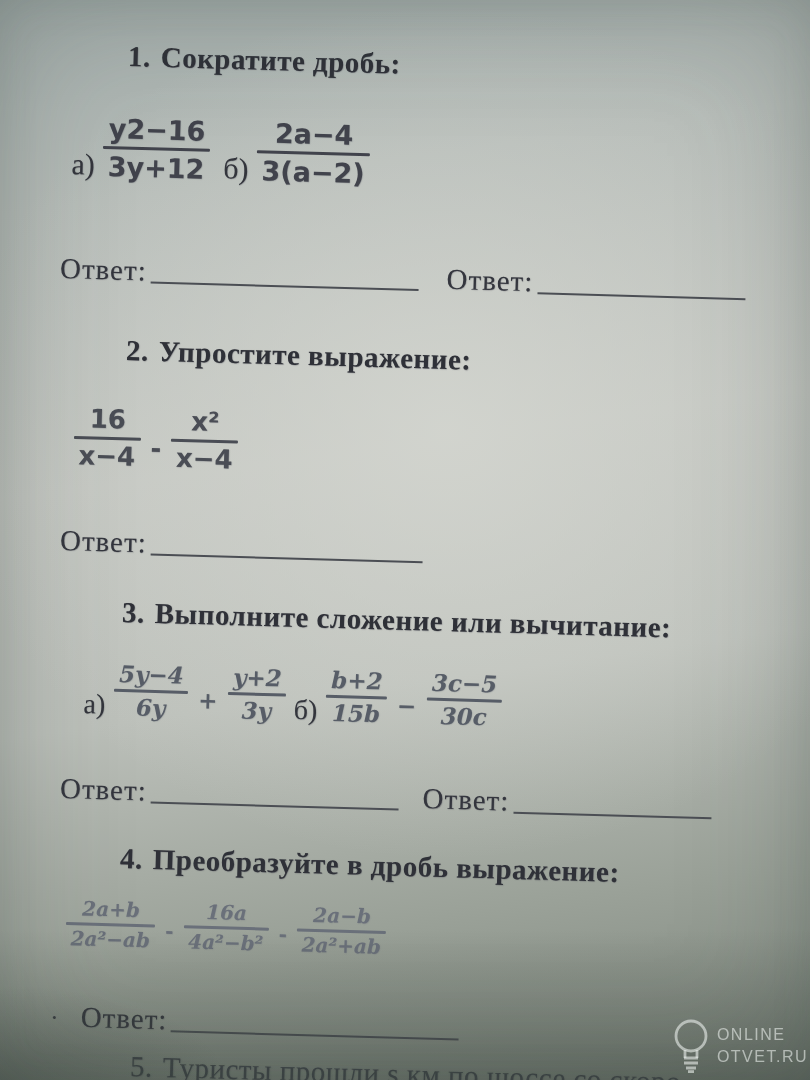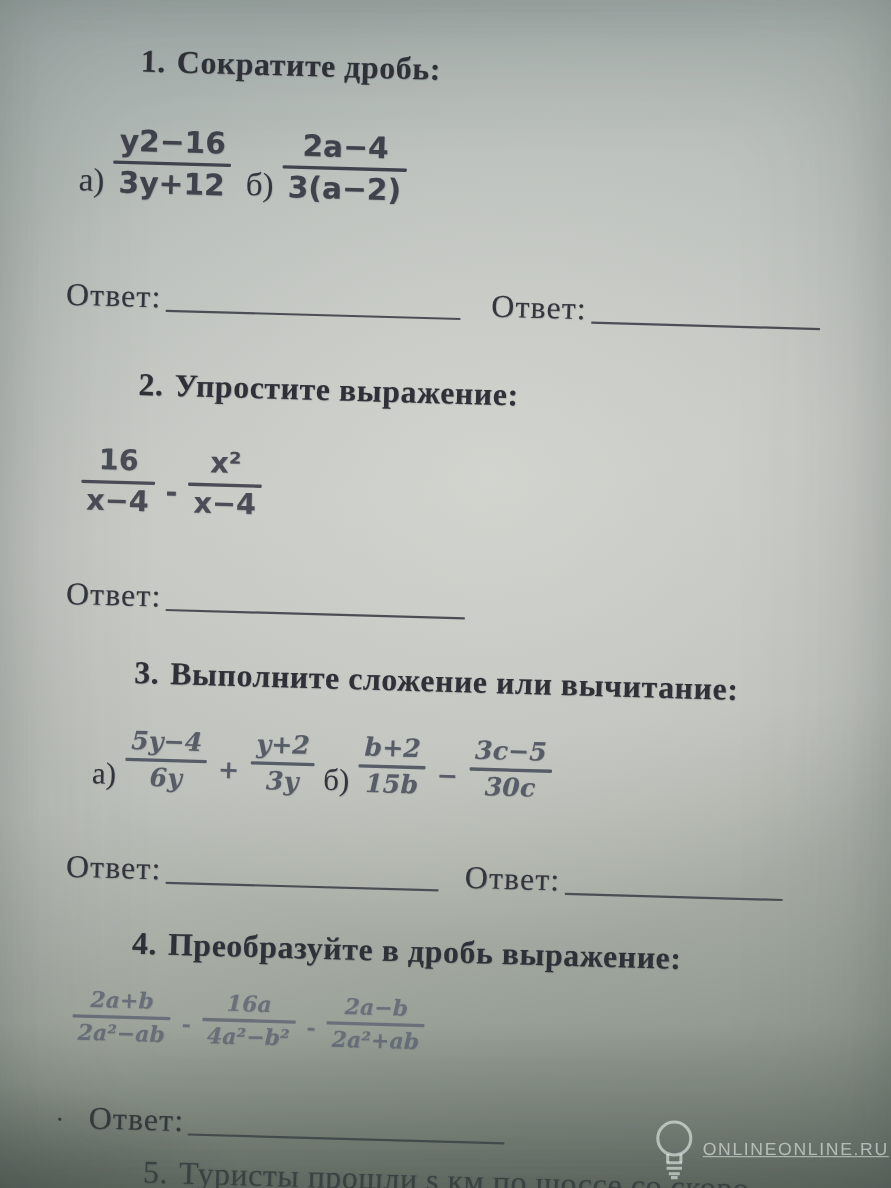--- a/index.html
+++ b/index.html
@@ -37,22 +37,22 @@
   .bullet{font-size:26px;color:#3a3d44;margin-right:22px;}
   .p5{font-size:29px;color:#42464c;letter-spacing:0.5px;text-shadow:0.5px 0.5px 1.5px rgba(70,75,80,0.5);}
   .bottom-shade{position:absolute;left:0;right:0;bottom:0;height:150px;pointer-events:none;
     background:
       radial-gradient(ellipse 40% 90% at 0% 100%, rgba(45,55,48,0.28), rgba(45,55,48,0) 70%),
       linear-gradient(to bottom, rgba(58,68,60,0) 0%, rgba(58,68,60,0.22) 60%, rgba(50,60,53,0.34) 100%);}
   .vignette{position:absolute;inset:0;pointer-events:none;
     box-shadow:inset 0 0 130px rgba(55,65,60,0.28), inset 0 0 40px rgba(60,70,64,0.12);}
   .watermark{position:absolute;right:2px;bottom:2px;display:flex;align-items:center;
     color:rgba(230,235,232,0.62);z-index:5;}
-  .watermark .wm-text{display:flex;flex-direction:row;font-family:"Liberation Sans",sans-serif;
-    font-size:16px;font-weight:300;letter-spacing:1.5px;line-height:1.35;text-decoration:underline;}
+  .watermark .wm-text{display:flex;flex-direction:column;font-family:"Liberation Sans",sans-serif;
+    font-size:16px;font-weight:300;letter-spacing:1.5px;line-height:1.35;}
 </style>
 </head>
 <body>
 
 <div class="sheet">
 
   <div class="tilt title" style="left:128px;top:40px">
     <span class="num">1.</span><span>Сократите дробь:</span>
   </div>
 
@@ -186,15 +186,15 @@
   <span>
     <svg width="52" height="60" viewBox="0 0 26 30" fill="none" stroke="rgba(230,235,232,0.62)" stroke-width="1.4">
       <circle cx="13" cy="11" r="7.5"></circle>
       <path d="M10 18 L10 22 M16 18 L16 22"></path>
       <path d="M9.5 22 H16.5 M9.5 24.5 H16.5 M10.5 27 H15.5"></path>
       <path d="M11.5 28.8 H14.5"></path>
     </svg>
   </span>
   <span class="wm-text">
     <span>ONLINE</span>
-    <span>ONLINE.RU</span>
+    <span>OTVET.RU</span>
   </span>
 </div>
 
 </body></html>

